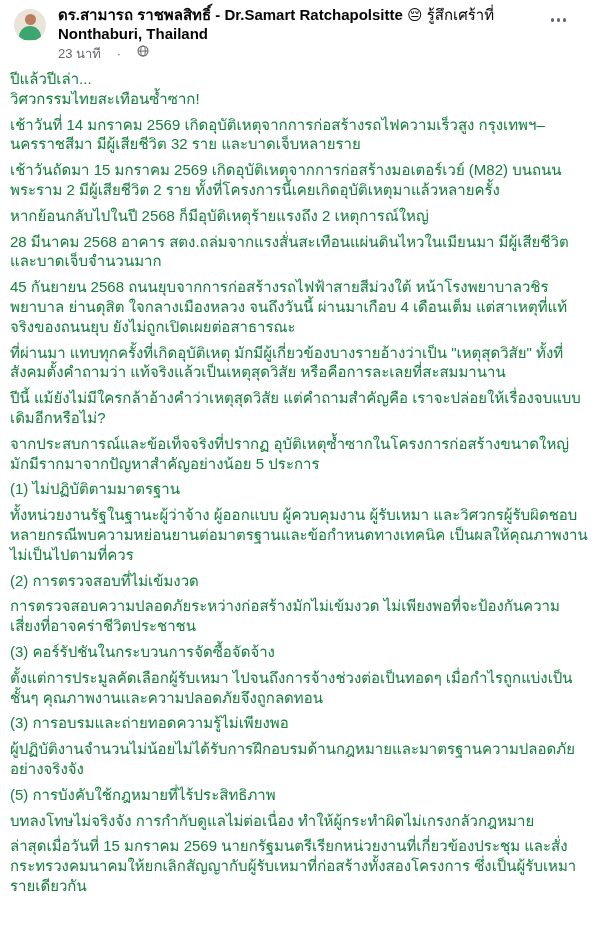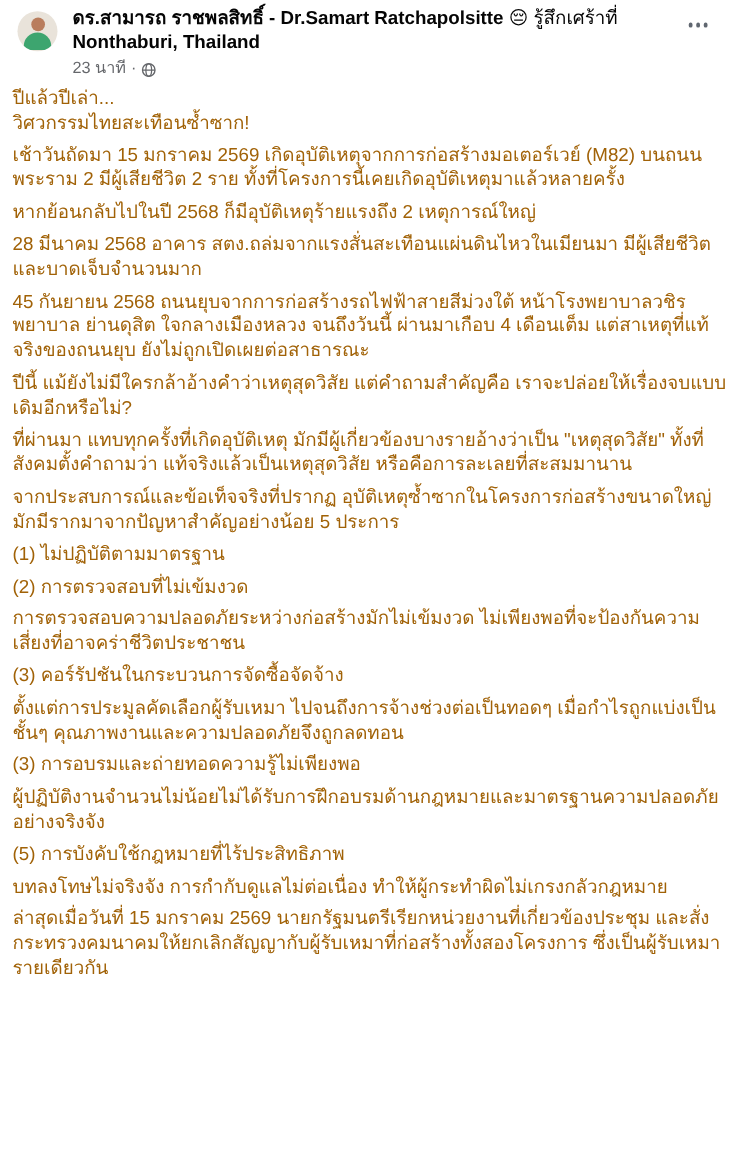--- a/index.html
+++ b/index.html
@@ -20,32 +20,32 @@
     width:32px; height:32px; border-radius:50%; background:#e9e3da;
     overflow:hidden; position:relative;
   }
   .av-head { width:11px; height:11px; border-radius:50%; background:#b97d5d; margin:5px auto 0; }
   .av-body { width:22px; height:14px; border-radius:11px 11px 0 0; background:#3da56f; margin:1px auto 0; }
   .header-text { flex:1 1 auto; margin-left:8px; max-width:480px; }
   .name-line { font-size:15px; line-height:19px; color:#050505; }
   .name-line .bold { font-weight:bold; }
   .meta-line {
     font-size:13px; line-height:17px; color:#65676b;
-    display:flex; align-items:flex-end; gap:4px; margin-top:2px;
+    display:flex; align-items:flex-start; gap:16px; margin-top:2px;
   }
   .more-btn {
     position:absolute; top:12px; right:28px;
     display:flex; gap:2.5px; align-items:center; cursor:pointer; padding:6px;
   }
   .more-btn i { width:3.5px; height:3.5px; border-radius:50%; background:#606770; display:block; }
   
   .post-body { padding:7px 10px 0 10px; }
   .para {
     font-size:15px; line-height:1.32; margin:0 0 6px 0;
-    white-space:pre-line; color:#a16207;
+    white-space:pre-line; color:#15803d;
   }
   .globe-icon-svg { display:block; }
 </style>
 </head>
 <body>
 
 <div class="page">
 
   <div class="header">
     <div class="avatar-ring">
@@ -78,28 +78,30 @@
 
   <div class="more-btn">
     <i></i>
     <i></i>
     <i></i>
   </div>
 
   <div class="post-body">
       <p class="para">ปีแล้วปีเล่า...
 วิศวกรรมไทยสะเทือนซ้ำซาก!</p>
+      <p class="para">เช้าวันที่ 14 มกราคม 2569 เกิดอุบัติเหตุจากการก่อสร้างรถไฟความเร็วสูง กรุงเทพฯ–นครราชสีมา มีผู้เสียชีวิต 32 ราย และบาดเจ็บหลายราย</p>
       <p class="para">เช้าวันถัดมา 15 มกราคม 2569 เกิดอุบัติเหตุจากการก่อสร้างมอเตอร์เวย์ (M82) บนถนนพระราม 2 มีผู้เสียชีวิต 2 ราย ทั้งที่โครงการนี้เคยเกิดอุบัติเหตุมาแล้วหลายครั้ง</p>
       <p class="para">หากย้อนกลับไปในปี 2568 ก็มีอุบัติเหตุร้ายแรงถึง 2 เหตุการณ์ใหญ่</p>
       <p class="para">28 มีนาคม 2568 อาคาร สตง.ถล่มจากแรงสั่นสะเทือนแผ่นดินไหวในเมียนมา มีผู้เสียชีวิตและบาดเจ็บจำนวนมาก</p>
       <p class="para">45 กันยายน 2568 ถนนยุบจากการก่อสร้างรถไฟฟ้าสายสีม่วงใต้ หน้าโรงพยาบาลวชิรพยาบาล ย่านดุสิต ใจกลางเมืองหลวง จนถึงวันนี้ ผ่านมาเกือบ 4 เดือนเต็ม แต่สาเหตุที่แท้จริงของถนนยุบ ยังไม่ถูกเปิดเผยต่อสาธารณะ</p>
+      <p class="para">ที่ผ่านมา แทบทุกครั้งที่เกิดอุบัติเหตุ มักมีผู้เกี่ยวข้องบางรายอ้างว่าเป็น "เหตุสุดวิสัย" ทั้งที่สังคมตั้งคำถามว่า แท้จริงแล้วเป็นเหตุสุดวิสัย หรือคือการละเลยที่สะสมมานาน</p>
       <p class="para">ปีนี้ แม้ยังไม่มีใครกล้าอ้างคำว่าเหตุสุดวิสัย แต่คำถามสำคัญคือ เราจะปล่อยให้เรื่องจบแบบเดิมอีกหรือไม่?</p>
-      <p class="para">ที่ผ่านมา แทบทุกครั้งที่เกิดอุบัติเหตุ มักมีผู้เกี่ยวข้องบางรายอ้างว่าเป็น "เหตุสุดวิสัย" ทั้งที่สังคมตั้งคำถามว่า แท้จริงแล้วเป็นเหตุสุดวิสัย หรือคือการละเลยที่สะสมมานาน</p>
       <p class="para">จากประสบการณ์และข้อเท็จจริงที่ปรากฏ อุบัติเหตุซ้ำซากในโครงการก่อสร้างขนาดใหญ่ มักมีรากมาจากปัญหาสำคัญอย่างน้อย 5 ประการ</p>
       <p class="para">(1) ไม่ปฏิบัติตามมาตรฐาน</p>
+      <p class="para">ทั้งหน่วยงานรัฐในฐานะผู้ว่าจ้าง ผู้ออกแบบ ผู้ควบคุมงาน ผู้รับเหมา และวิศวกรผู้รับผิดชอบ หลายกรณีพบความหย่อนยานต่อมาตรฐานและข้อกำหนดทางเทคนิค เป็นผลให้คุณภาพงานไม่เป็นไปตามที่ควร</p>
       <p class="para">(2) การตรวจสอบที่ไม่เข้มงวด</p>
       <p class="para">การตรวจสอบความปลอดภัยระหว่างก่อสร้างมักไม่เข้มงวด ไม่เพียงพอที่จะป้องกันความเสี่ยงที่อาจคร่าชีวิตประชาชน</p>
       <p class="para">(3) คอร์รัปชันในกระบวนการจัดซื้อจัดจ้าง</p>
       <p class="para">ตั้งแต่การประมูลคัดเลือกผู้รับเหมา ไปจนถึงการจ้างช่วงต่อเป็นทอดๆ เมื่อกำไรถูกแบ่งเป็นชั้นๆ คุณภาพงานและความปลอดภัยจึงถูกลดทอน</p>
       <p class="para">(3) การอบรมและถ่ายทอดความรู้ไม่เพียงพอ</p>
       <p class="para">ผู้ปฏิบัติงานจำนวนไม่น้อยไม่ได้รับการฝึกอบรมด้านกฎหมายและมาตรฐานความปลอดภัยอย่างจริงจัง</p>
       <p class="para">(5) การบังคับใช้กฎหมายที่ไร้ประสิทธิภาพ</p>
       <p class="para">บทลงโทษไม่จริงจัง การกำกับดูแลไม่ต่อเนื่อง ทำให้ผู้กระทำผิดไม่เกรงกลัวกฎหมาย</p>
       <p class="para">ล่าสุดเมื่อวันที่ 15 มกราคม 2569 นายกรัฐมนตรีเรียกหน่วยงานที่เกี่ยวข้องประชุม และสั่งกระทรวงคมนาคมให้ยกเลิกสัญญากับผู้รับเหมาที่ก่อสร้างทั้งสองโครงการ ซึ่งเป็นผู้รับเหมารายเดียวกัน</p>
     </div>

